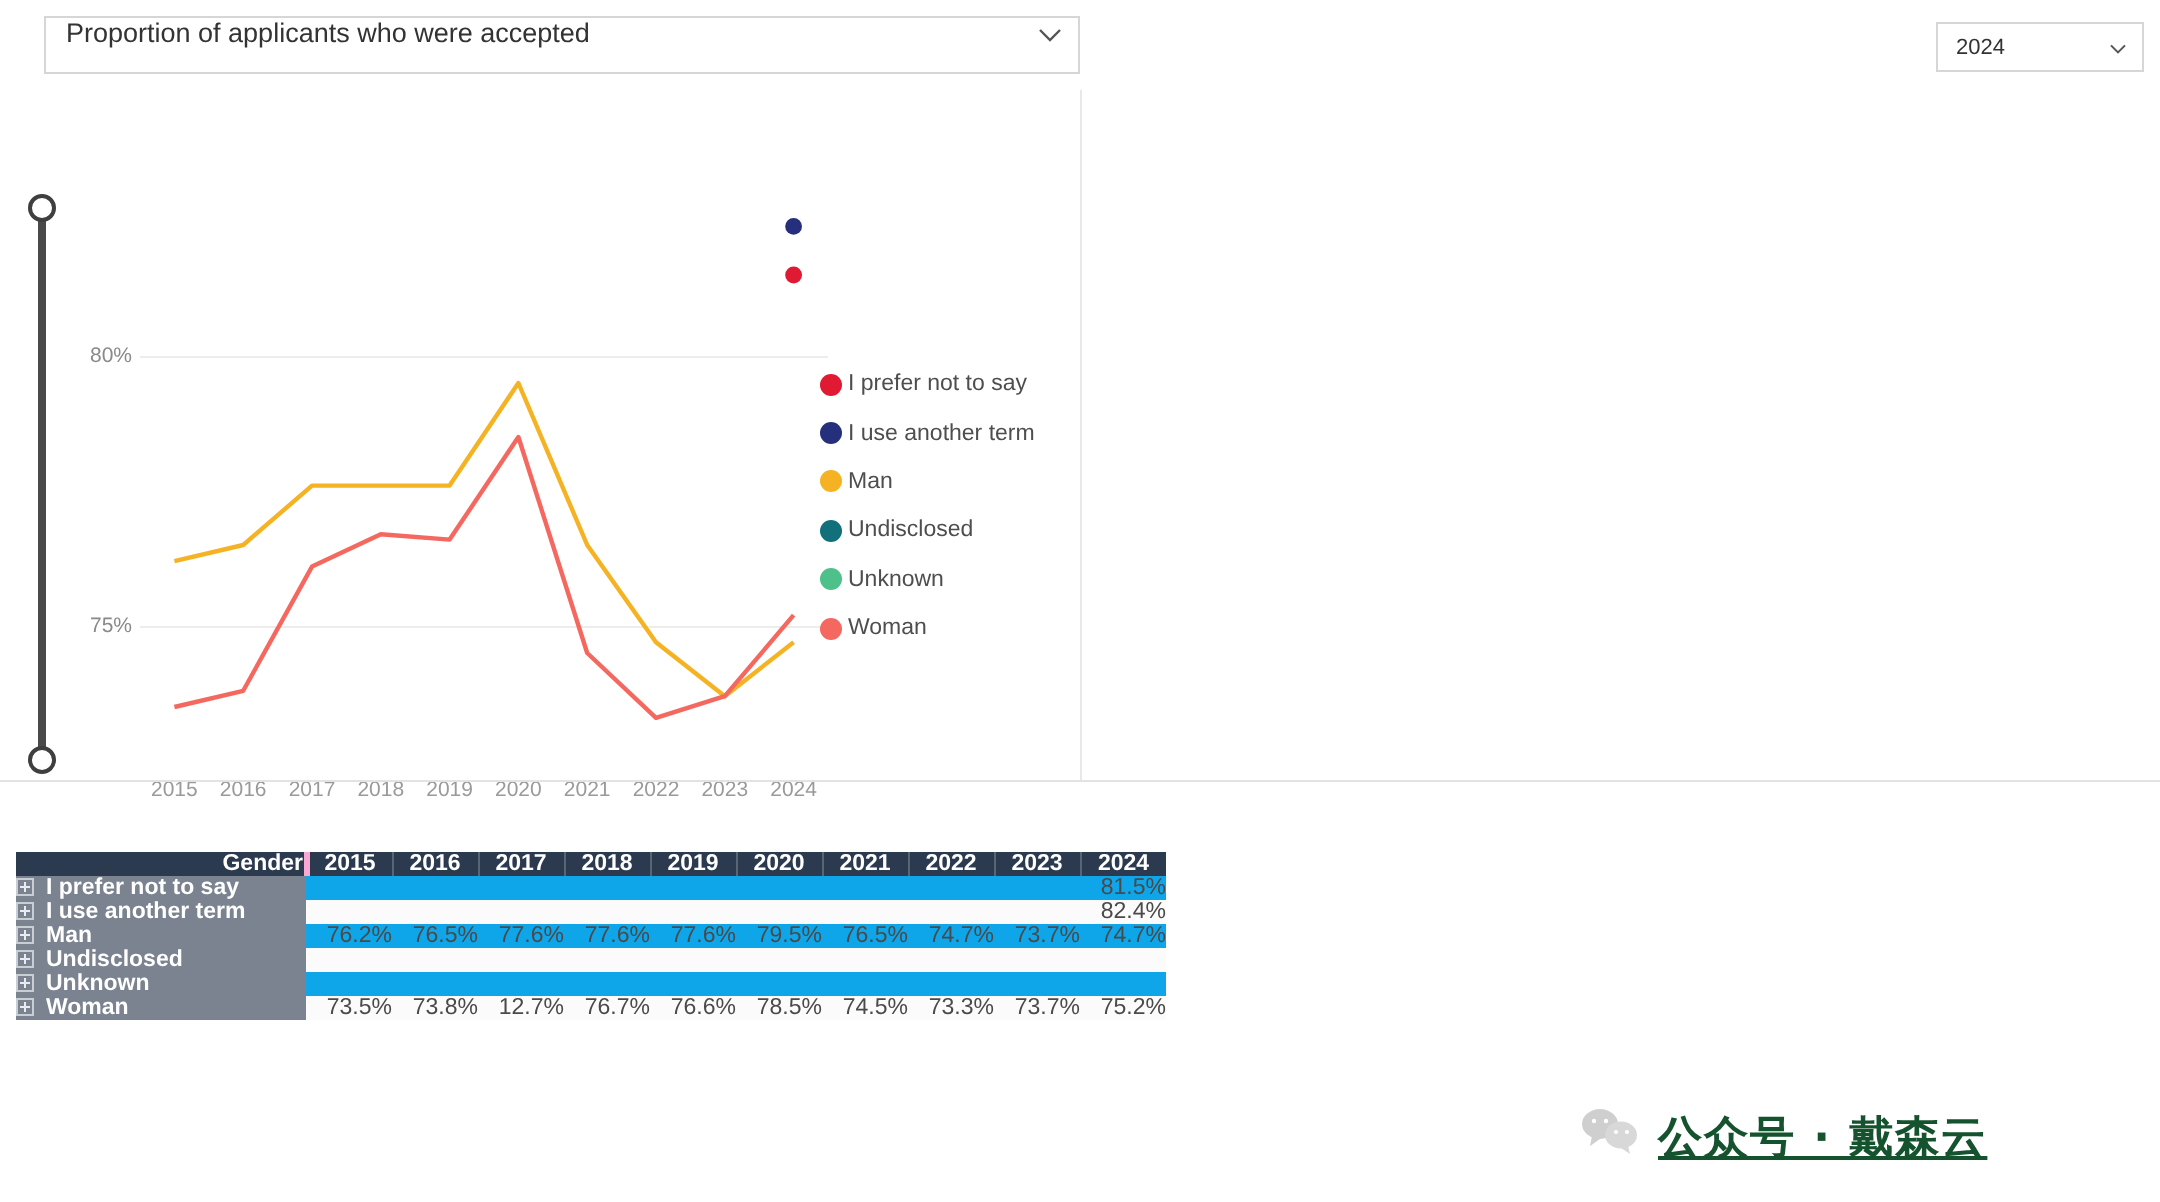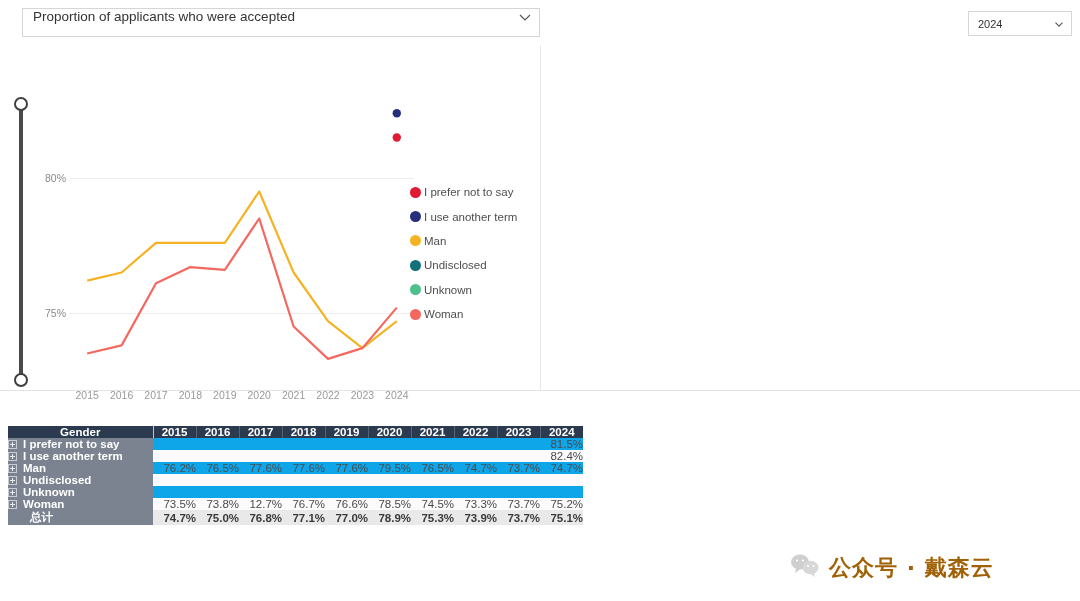--- a/index.html
+++ b/index.html
@@ -69,23 +69,23 @@
   .lg-txt { font-size:11.5px; color:#4e4e4e; margin-left:3px; white-space:nowrap; }
 
   
   .tbl-title {
     position:absolute; left:8px; top:402px;
     font-size:11.5px; font-weight:bold; color:#1a2a3a;
   }
   .tbl { position:absolute; left:8px; top:426px; border-collapse:collapse; }
   .tbl th, .tbl td { padding:0; font-size:11.5px; }
   .th-gender {
-    background:#2b3a4f; color:#ffffff; text-align:center;
+    background:#2b3a4f; color:#ffffff; text-align:right;
     padding:6px 0 6px 13px; width:145px; font-weight:bold; font-size:12px;
-    border-right:1px solid #f9a8d4;
+    border-right:3px solid #f9a8d4;
   }
   .th-year {
     background:#2b3a4f; color:#ffffff; text-align:center;
     padding:6px 4px; width:43px; font-weight:bold; font-size:12px;
     border-left:1px solid #5a6573;
   }
   .td-label {
     background:#7a838f; color:#ffffff; padding:2px 0 2px 6px;
     white-space:nowrap; font-weight:bold; font-size:11.5px;
   }
@@ -104,23 +104,24 @@
     font-size:11.5px; white-space:nowrap;
   }
   tr.band-a .td-val { background:#0ea5e9; }
   tr.band-b .td-val { background:#fbfbfb; }
   tr.total-row .td-val { background:#e9e9e9; color:#3a3a3a; font-weight:bold; }
   tr.total-row .td-label { background:#7a838f; }
 
   
   .watermark {
     position:absolute; left:790px; top:553px;
-    display:flex; align-items:center; color:#a16207;
+    display:flex; align-items:center; color:#14532d;
     font-size:22px; font-weight:bold; letter-spacing:1px;
     font-family:"DejaVu Sans", sans-serif;
+    text-decoration:underline;
   }
   .wm-ico { margin-right:9px; }
 </style>
 </head>
 <body>
 
 <div id="app">
 
   <div class="topbar">
     <div class="measure-select">
@@ -304,33 +305,20 @@
           <td class="td-val">73.8%</td>
           <td class="td-val">12.7%</td>
           <td class="td-val">76.7%</td>
           <td class="td-val">76.6%</td>
           <td class="td-val">78.5%</td>
           <td class="td-val">74.5%</td>
           <td class="td-val">73.3%</td>
           <td class="td-val">73.7%</td>
           <td class="td-val">75.2%</td>
         </tr>
-        <tr class="total-row band-a">
-          <td class="td-label total"><span>总计</span></td>
-          <td class="td-val">74.7%</td>
-          <td class="td-val">75.0%</td>
-          <td class="td-val">76.8%</td>
-          <td class="td-val">77.1%</td>
-          <td class="td-val">77.0%</td>
-          <td class="td-val">78.9%</td>
-          <td class="td-val">75.3%</td>
-          <td class="td-val">73.9%</td>
-          <td class="td-val">73.7%</td>
-          <td class="td-val">75.1%</td>
-        </tr>
       </tbody>
   </table>
 
   <div class="watermark">
     <span class="wm-ico">
       <svg width="30" height="25" viewBox="0 0 30 25">
         <ellipse cx="10" cy="9" rx="9" ry="7.5" fill="#cfcfcf"></ellipse>
         <path d="M6 15 L5 20 L10 16.5 Z" fill="#cfcfcf"></path>
         <ellipse cx="20.5" cy="14.5" rx="8" ry="6.8" fill="#d8d8d8"></ellipse>
         <path d="M24 20 L25 24 L20.5 21 Z" fill="#d8d8d8"></path>

